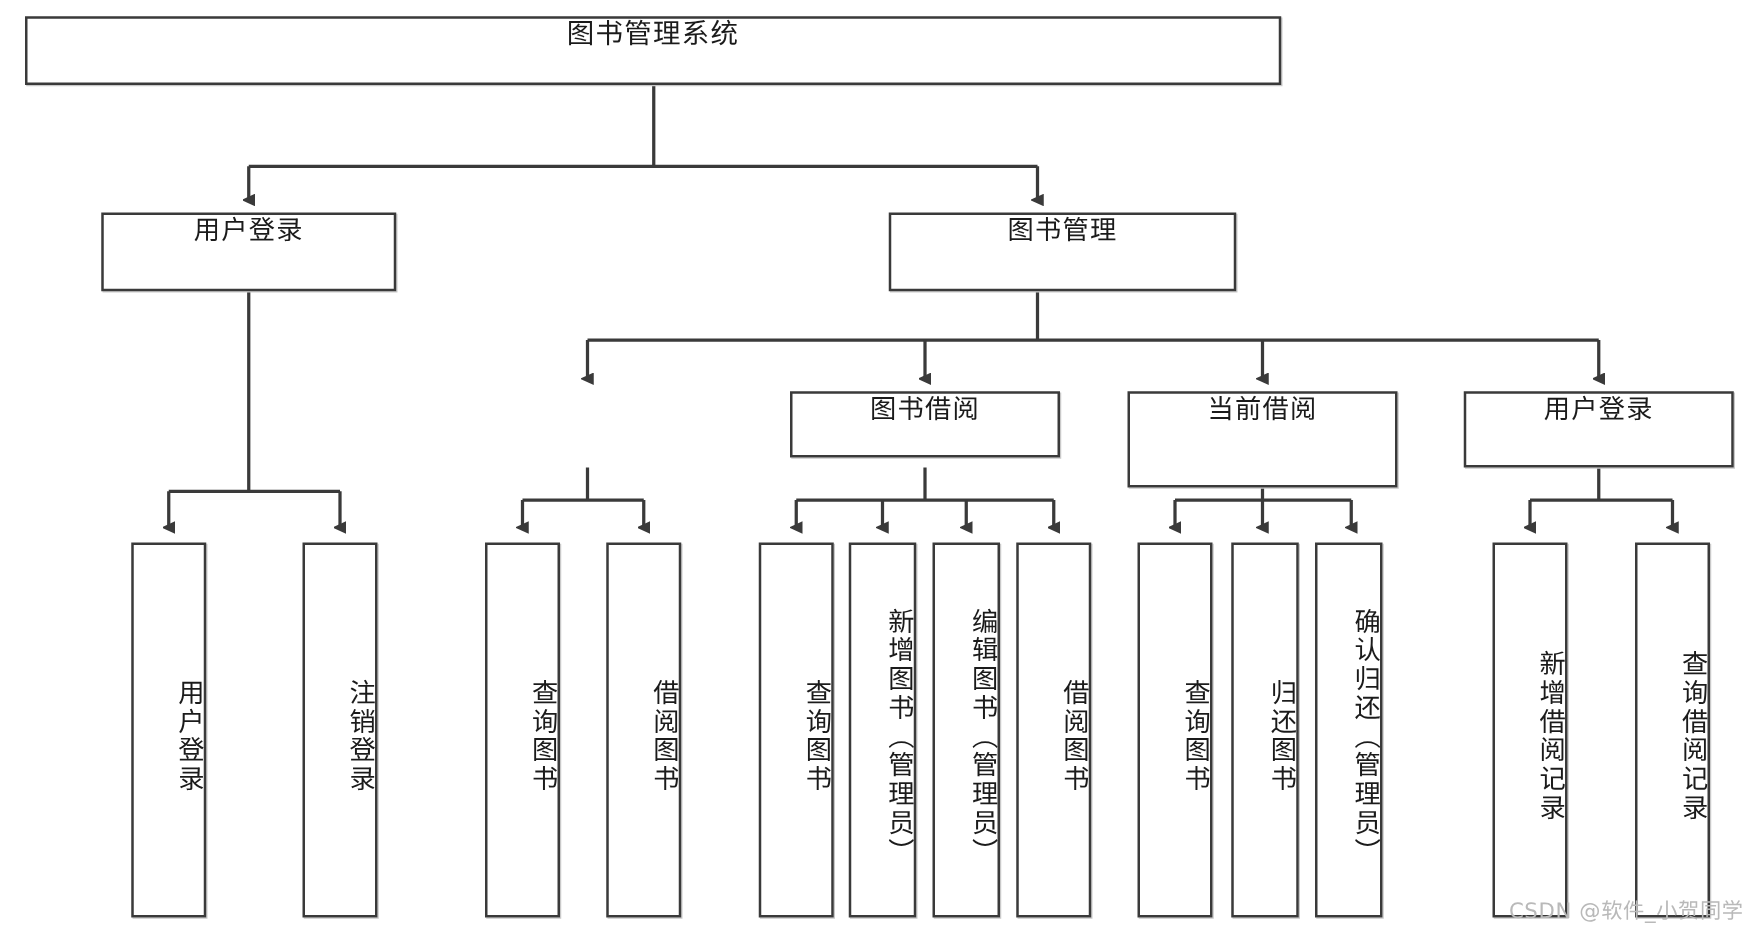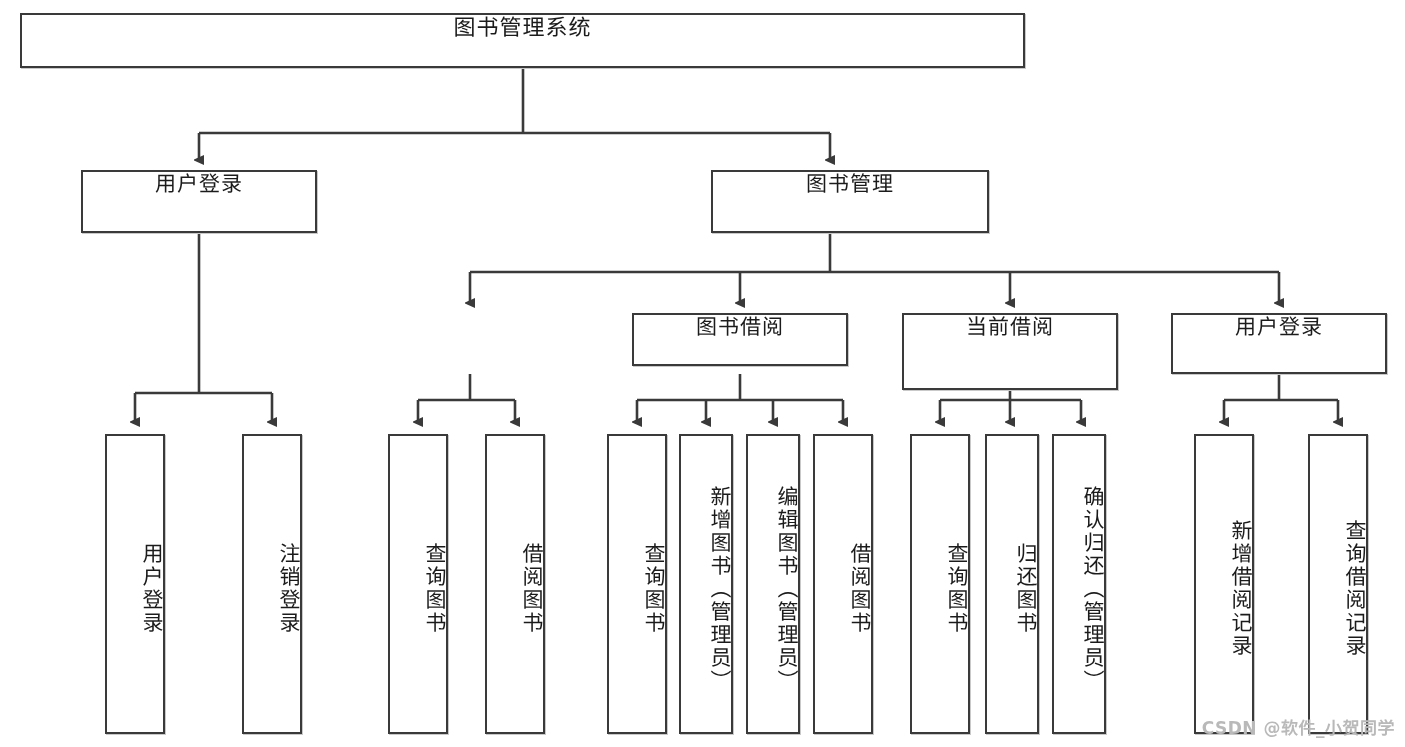--- a/index.html
+++ b/index.html
@@ -59,21 +59,20 @@
   #watermark {
     position: absolute;
     right: 10px;
     bottom: 8px;
     font-size: 17px;
     color: #b9b9b9;
     letter-spacing: 0.5px;
     font-family: "DejaVu Sans", "Liberation Sans", sans-serif;
     user-select: none;
     white-space: nowrap;
-    font-weight: bold;
   }
 </style>
 </head>
 <body>
 
 <div id="canvas">
 
   <svg class="edges" viewBox="0 0 1405 747" xmlns="http://www.w3.org/2000/svg">
     <defs>
       <marker id="arrow" markerWidth="10" markerHeight="10" refX="5" refY="5" orient="auto" markerUnits="userSpaceOnUse">

